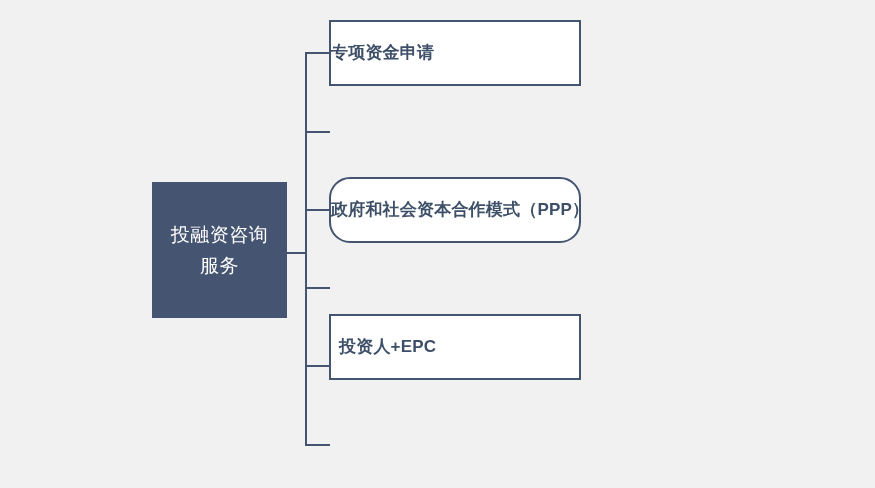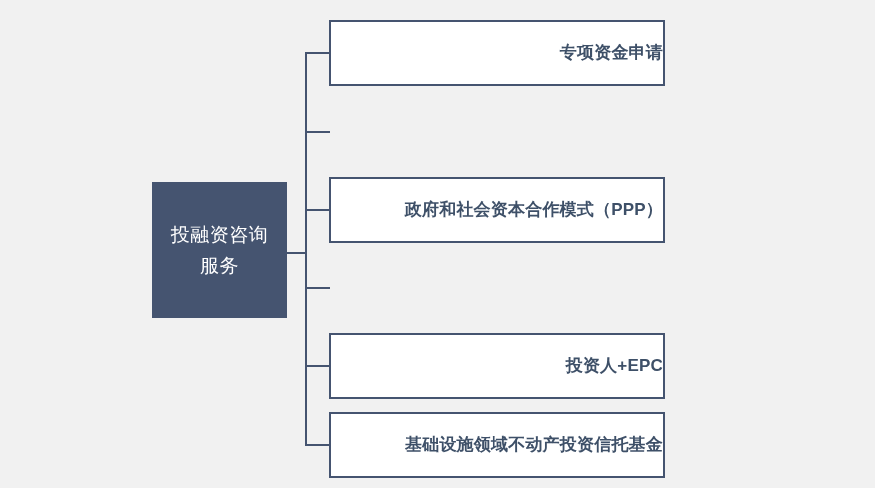--- a/index.html
+++ b/index.html
@@ -50,43 +50,43 @@
     top: 0;
     width: 875px;
     height: 488px;
     pointer-events: none;
   }
 
   
   .child-node {
     position: absolute;
     left: 329px;
-    width: 336px;
+    width: 252px;
     height: 66px;
     background: #ffffff;
     border: 2px solid #455470;
     box-sizing: border-box;
     display: flex;
     align-items: center;
-    justify-content: flex-end;
+    justify-content: flex-start;
   }
   .child-label {
     color: #3e5068;
     font-size: 17px;
     font-weight: bold;
     text-align: center;
     letter-spacing: 0.2px;
     line-height: 22px;
     white-space: nowrap;
   }
   .child-node.n0 { top: 20px; }
   .child-node.n1 { top: 99px; }
-  .child-node.n2 { top: 177px; }
+  .child-node.n2 { top: 177px; border-radius: 21px; }
   .child-node.n3 { top: 255px; }
-  .child-node.n4 { top: 333px; }
+  .child-node.n4 { top: 314px; padding-left: 8px; }
   .child-node.n5 { top: 412px; }
 </style>
 </head>
 <body>
 
 <div id="diagram">
 
   <svg class="connectors" viewBox="0 0 875 488" width="875" height="488">
 
     <line x1="287" y1="253" x2="307" y2="253" stroke="#455470" stroke-width="2"></line>
@@ -108,17 +108,14 @@
 
   <div class="child-node n0">
     <div class="child-label">专项资金申请</div>
   </div>
   <div class="child-node n2">
     <div class="child-label">政府和社会资本合作模式（PPP）</div>
   </div>
   <div class="child-node n4">
     <div class="child-label">投资人+EPC</div>
   </div>
-  <div class="child-node n5">
-    <div class="child-label">基础设施领域不动产投资信托基金</div>
-  </div>
 
 </div>
 
 </body></html>

